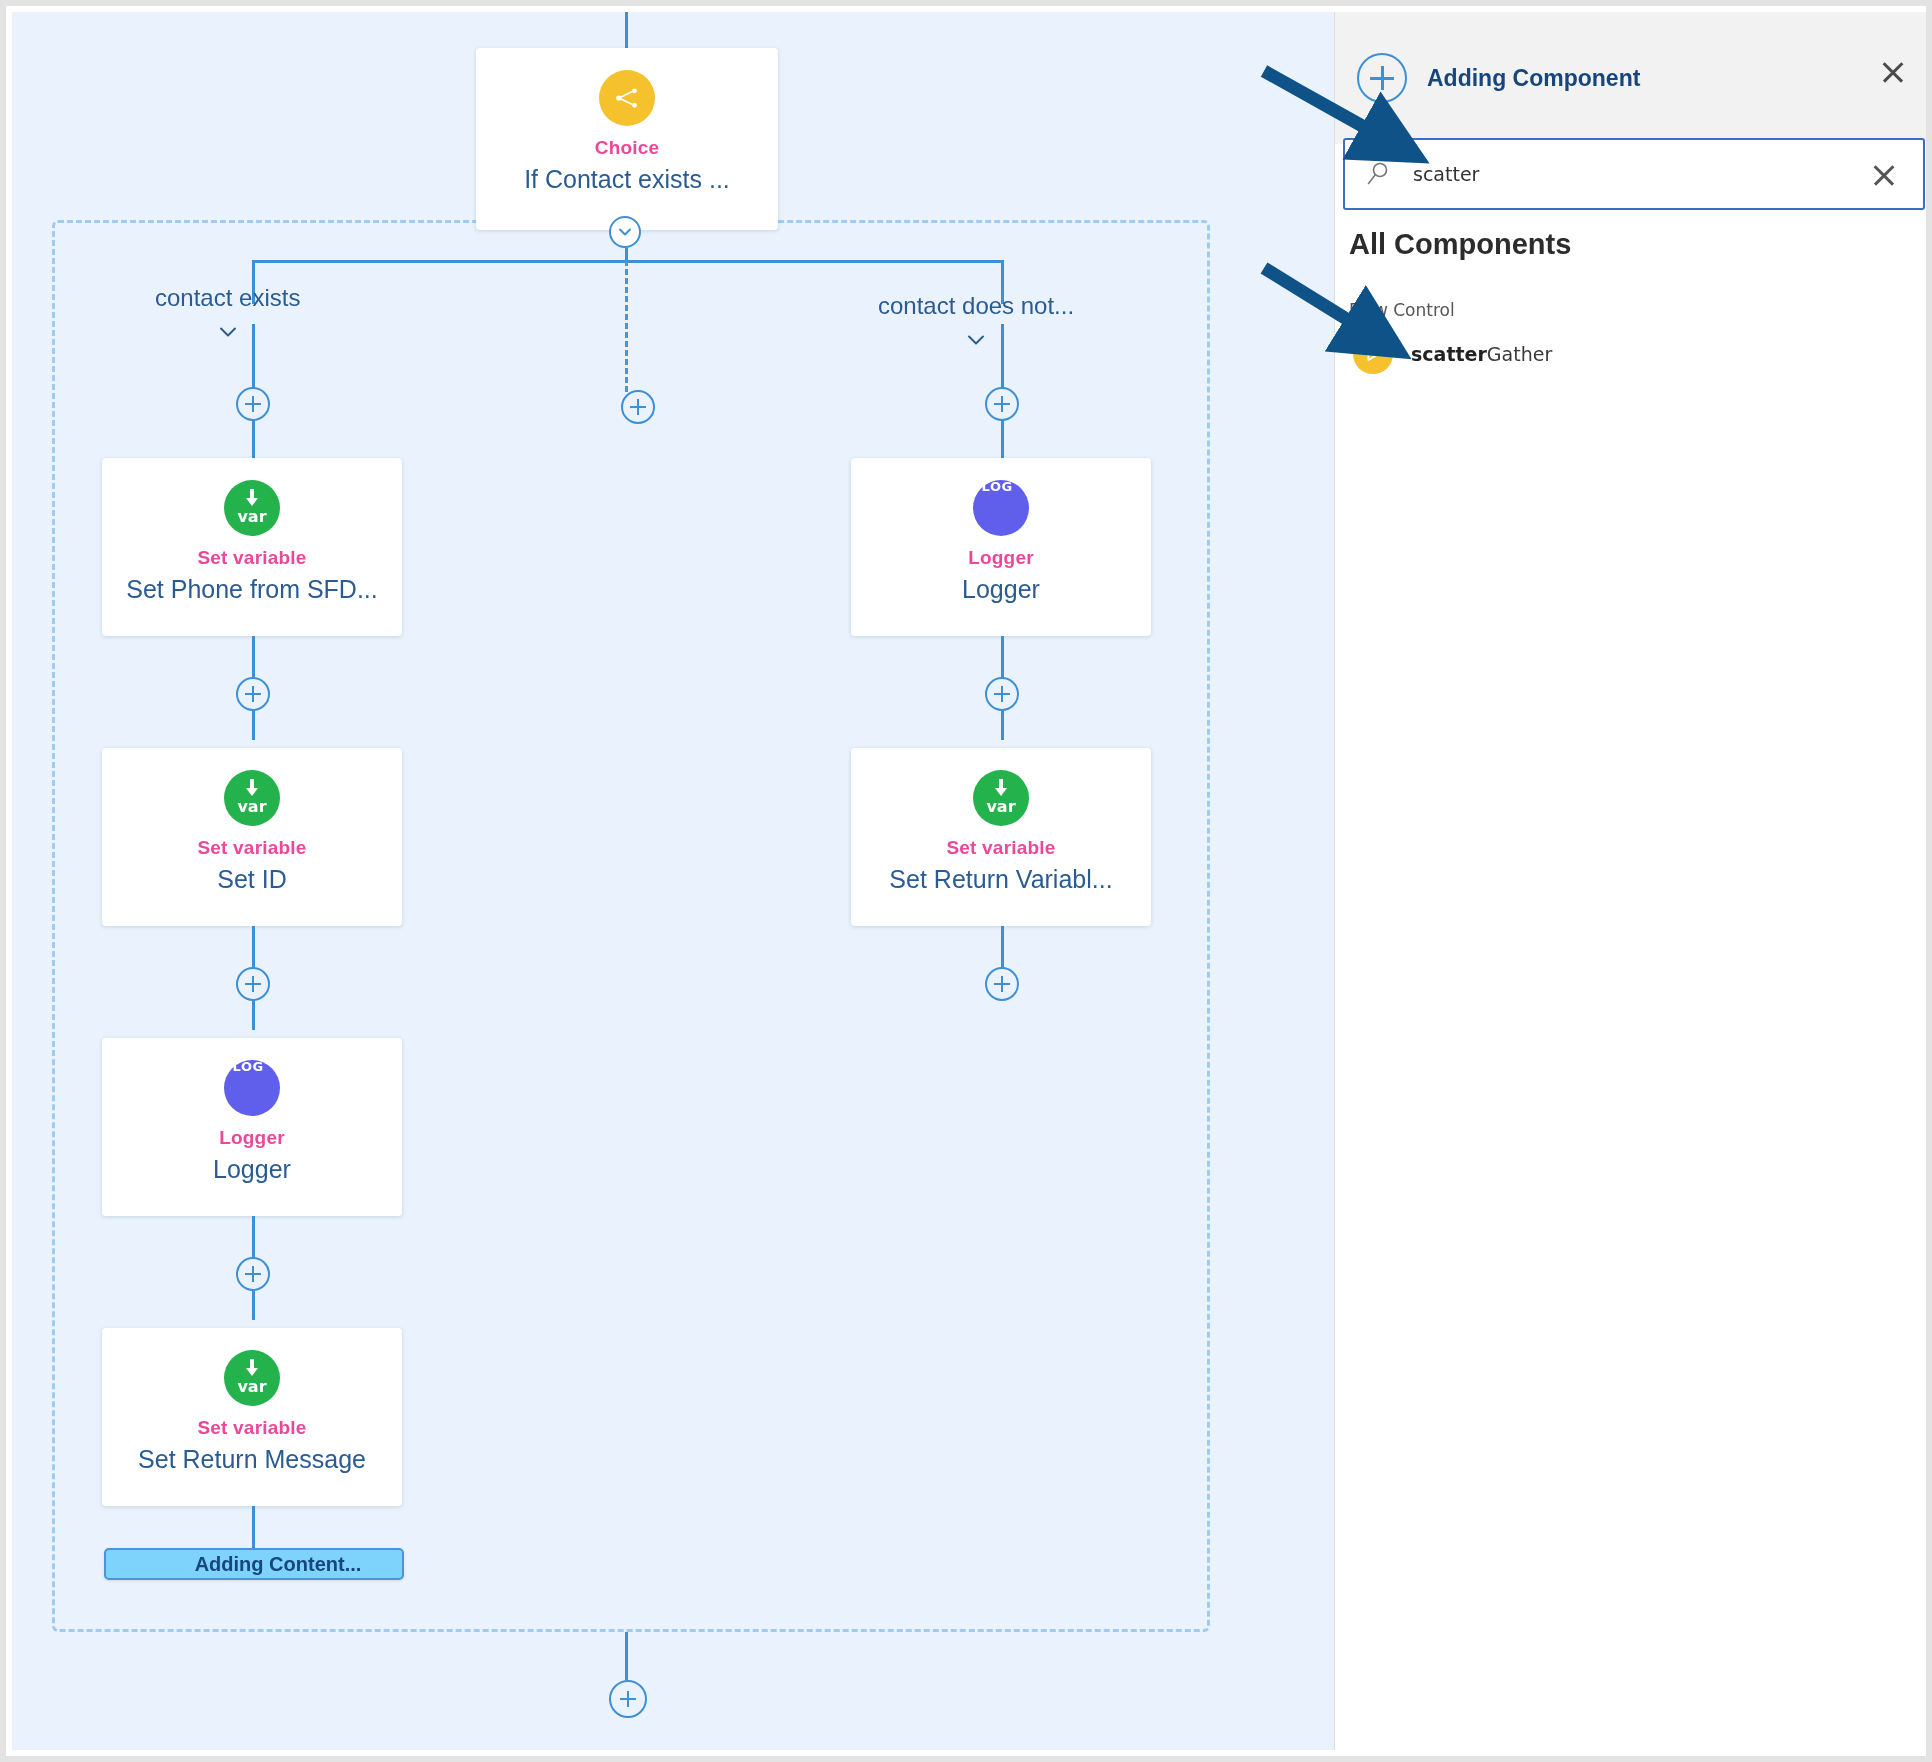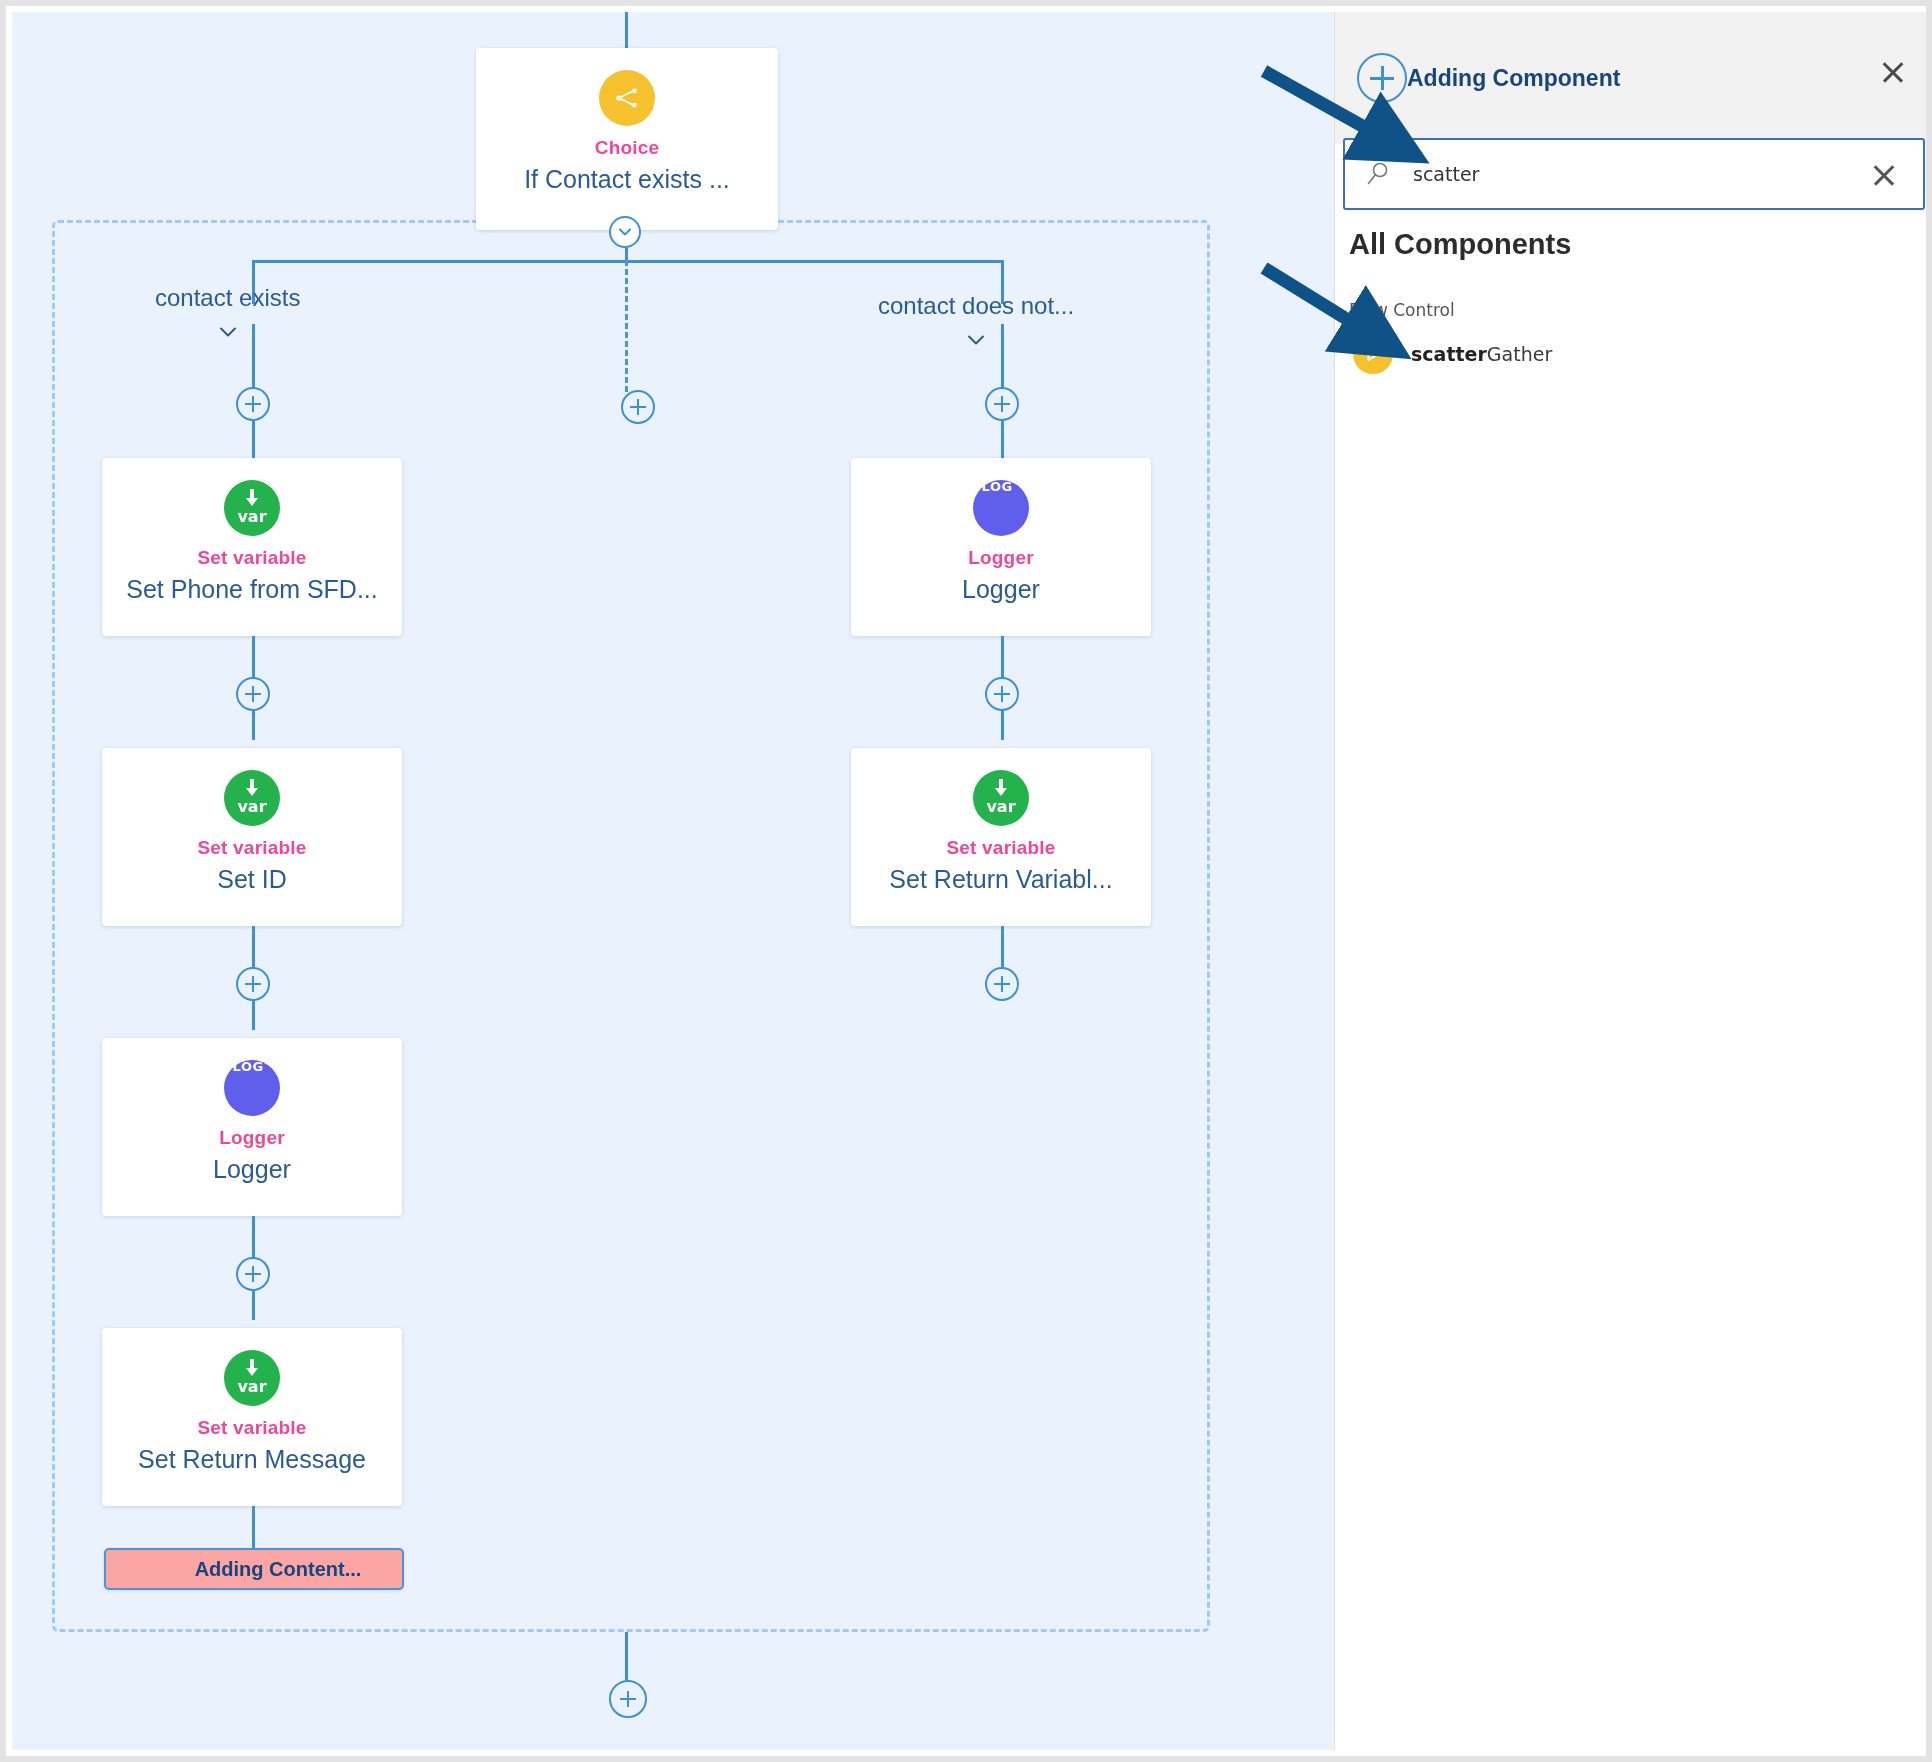--- a/index.html
+++ b/index.html
@@ -138,24 +138,24 @@
     font-size: 24px; color: #2a5b92;
     white-space: nowrap;
     display: flex; align-items: center; gap: 10px; flex-direction: column;
   }
   .branch-label .cv { color: #2a5b92; font-size: 18px; }
 
   
   #adding-content-btn {
     position: absolute;
     left: 92px; top: 1536px;
-    width: 300px; height: 42px;
+    width: 300px; height: 32px;
     border: 2px solid #4a94d8;
     border-radius: 5px;
-    background: #fca5a5;
+    background: #7dd3fc;
     color: #16467d;
     font-size: 20px; font-weight: bold;
     display: flex; align-items: center; justify-content: center;
     box-shadow: 0 1px 3px rgba(40,70,110,.15);
     padding-left: 48px;
   }
 
   
   #panel {
     position: absolute;
@@ -176,20 +176,21 @@
     border: 2.5px solid #3d8fd6;
     display: flex; align-items: center; justify-content: center;
     position: relative; flex: 0 0 auto;
   }
   #panel-plus:before, #panel-plus:after {
     content: ""; position: absolute; background: #3d8fd6;
   }
   #panel-plus:before { width: 24px; height: 3px; }
   #panel-plus:after  { width: 3px; height: 24px; }
   #panel-title {
+    margin-left: 20px;
     font-size: 23px; font-weight: bold; color: #16467d;
   }
   #panel-close {
     position: absolute; right: 26px; top: 46px;
     width: 28px; height: 28px; cursor: pointer;
   }
   #panel-close:before, #panel-close:after {
     content: ""; position: absolute; left: 2px; top: 13px;
     width: 26px; height: 2.5px; background: #4a4a4a;
   }

